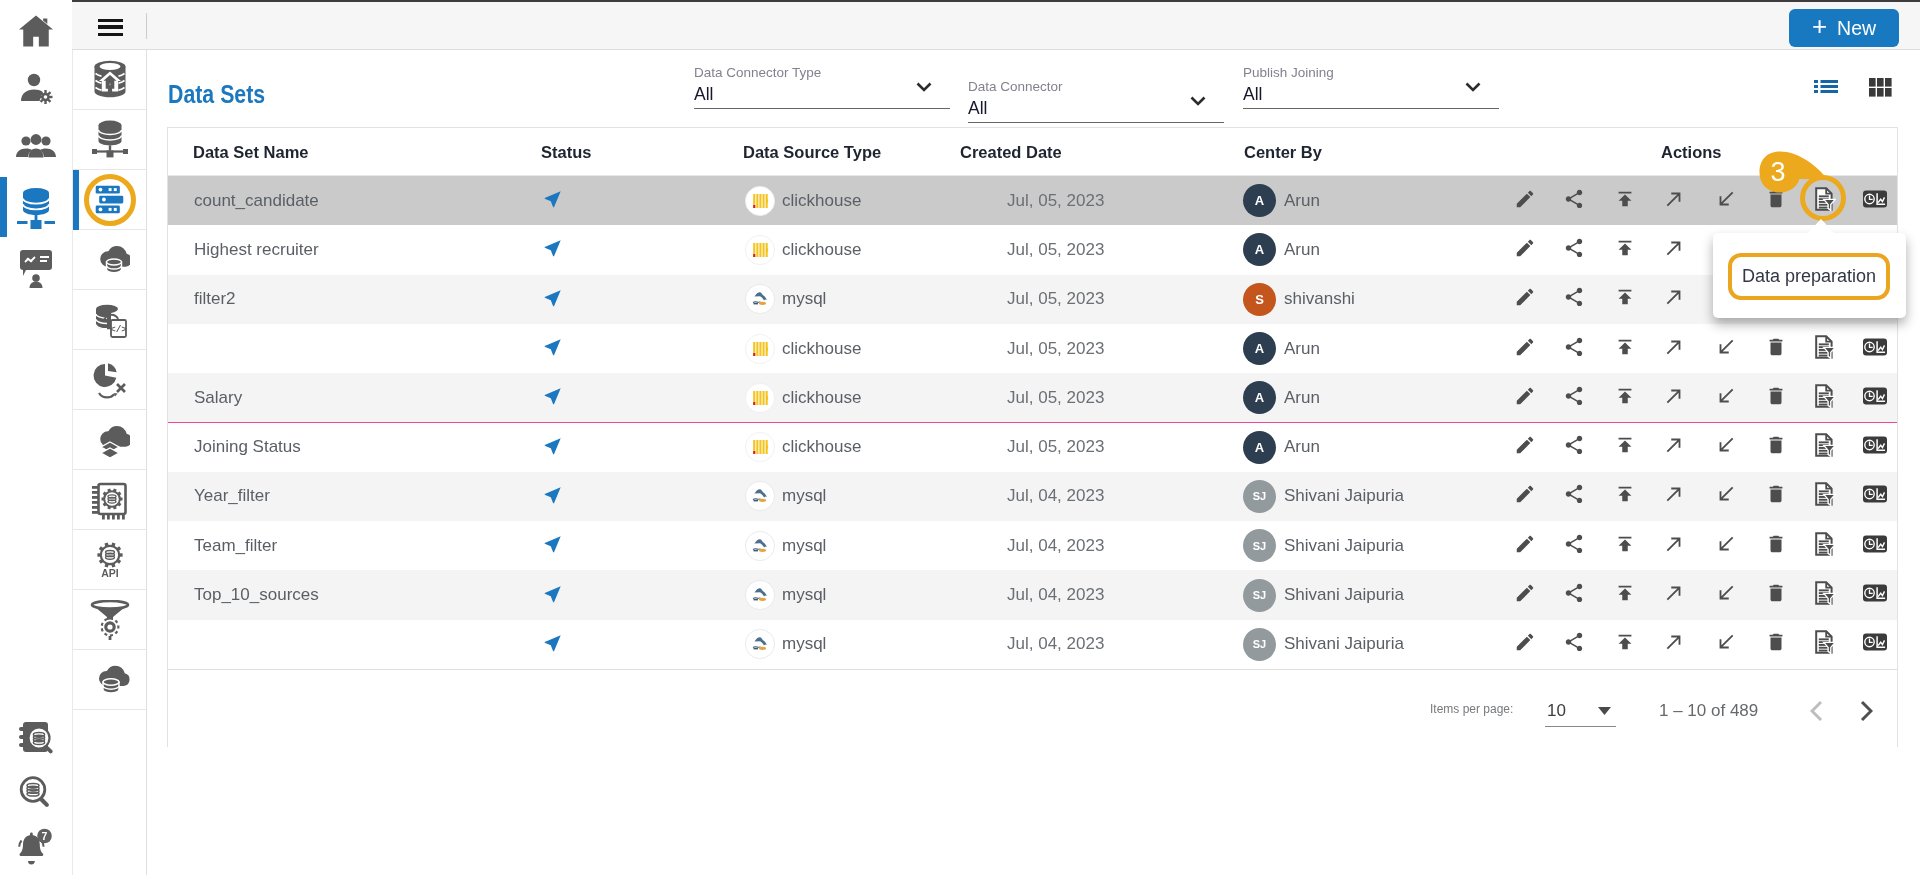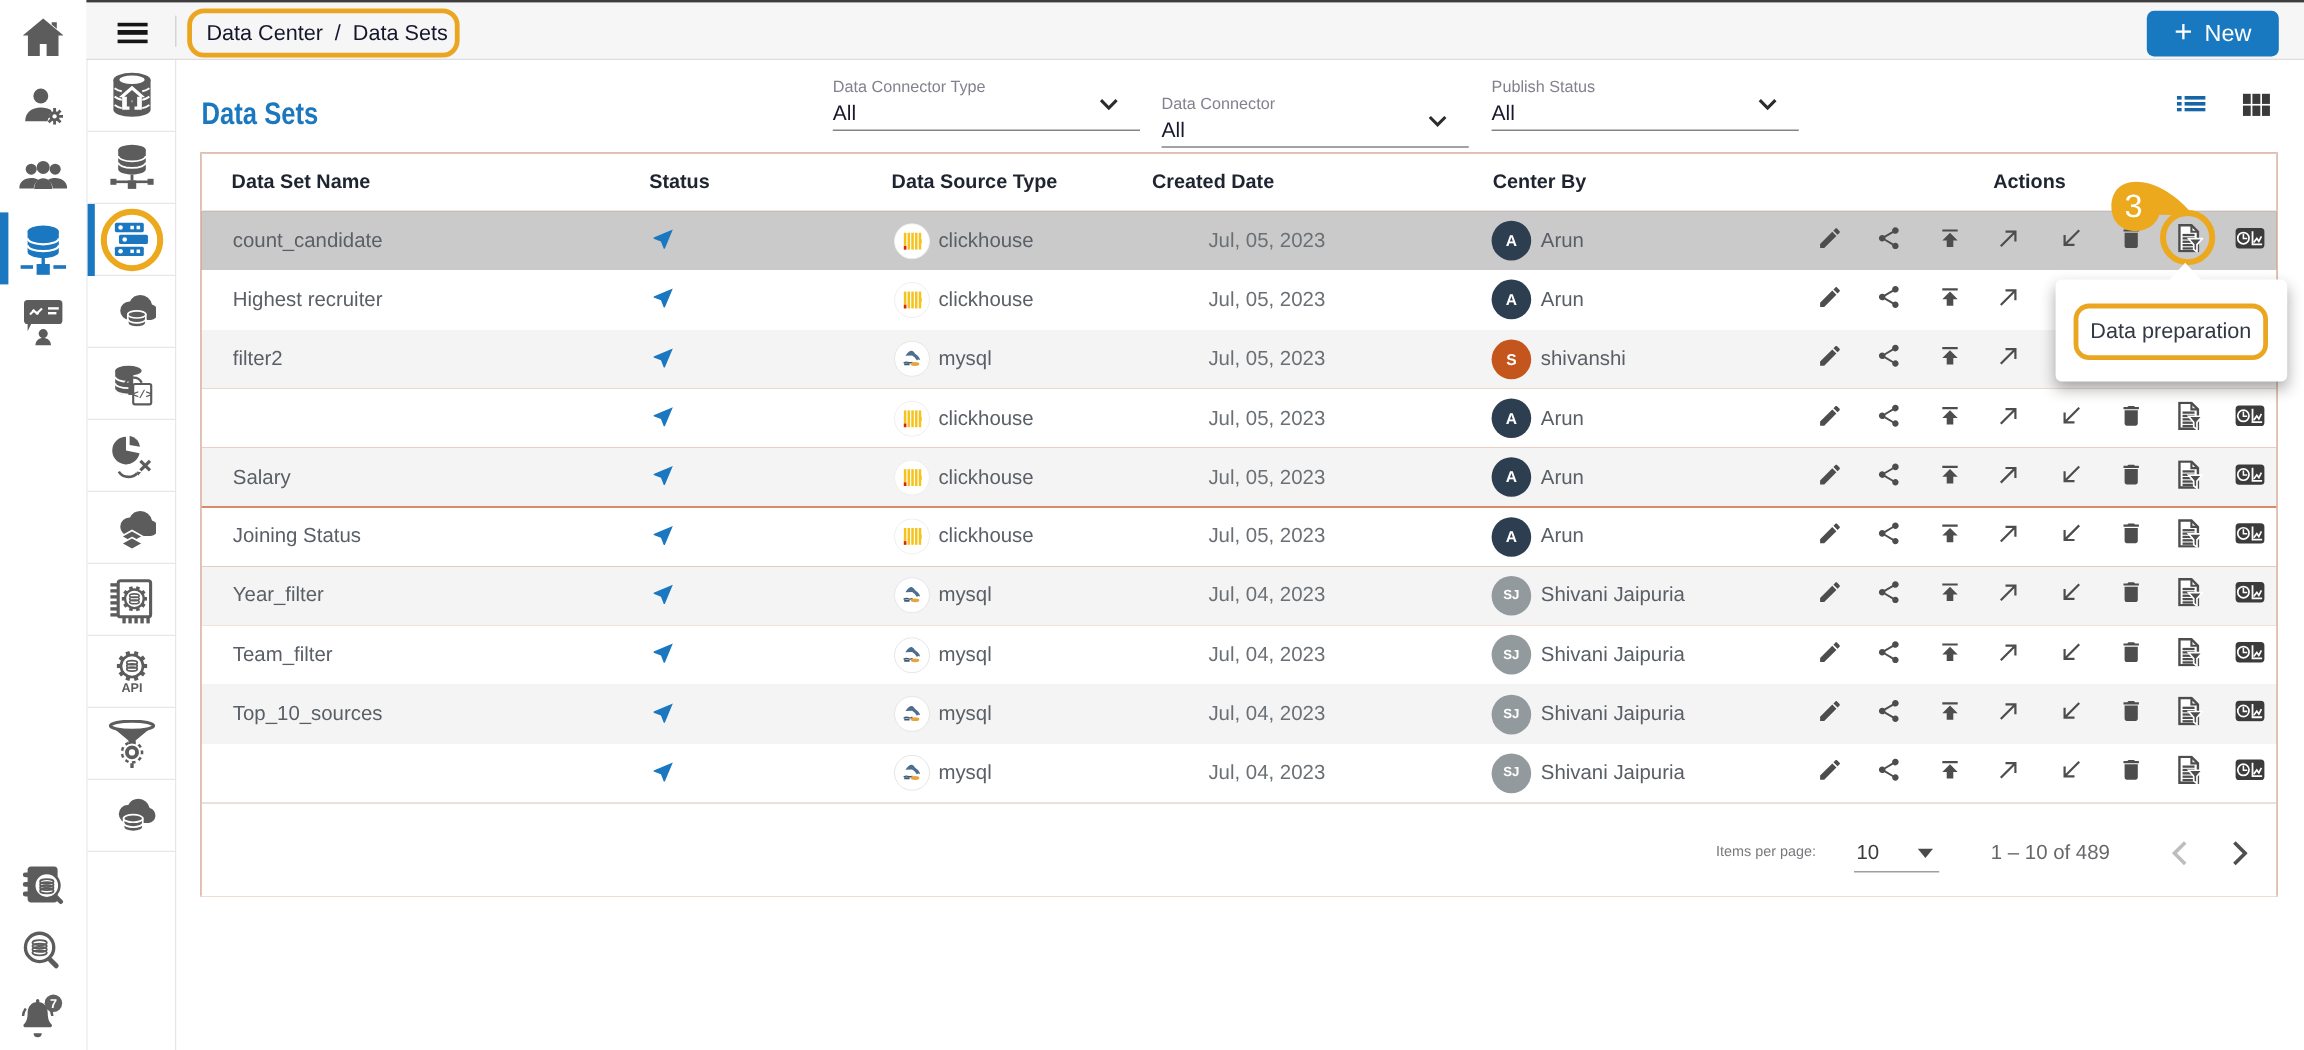--- a/index.html
+++ b/index.html
@@ -1,21 +1,21 @@
 <!DOCTYPE html>
 <html><head><meta charset="utf-8"><style>
 *{margin:0;padding:0;box-sizing:border-box}
 html,body{width:1920px;height:875px;overflow:hidden;background:#fff;font-family:"Liberation Sans",sans-serif;position:relative}
 .abs{position:absolute}
 .col1{position:absolute;left:0;top:0;width:72px;height:875px;background:#fff}
 .col2{position:absolute;left:72px;top:50px;width:75px;height:825px;background:#fff;border-left:1px solid #e9e9e9;border-right:1px solid #e0e0e0}
 .cell{position:absolute;left:0;width:73px;height:60px;border-bottom:1px solid #e7e7e7;display:flex;align-items:center;justify-content:center}
 .topbar{position:absolute;left:72px;top:0;width:1848px;height:50px;background:#f6f6f7;border-top:2px solid #3d3d3d;border-bottom:1px solid #ddd}
 .content{position:absolute;left:147px;top:51px;width:1773px;height:824px;background:#fff}
-.card{position:absolute;left:20px;top:76px;width:1731px;height:620px;background:#c2410c;border:1px solid #e2e2e2}
+.card{position:absolute;left:20px;top:76px;width:1731px;height:620px;background:#ec4899;border:1px solid #e2e2e2}
 .hrow{position:absolute;left:0;top:0;width:100%;height:48px;background:#fff}
 .hcell{position:absolute;top:0;height:48px;display:flex;align-items:center;font-size:16.5px;font-weight:bold;color:#1e2430}
 .trow{position:absolute;left:0;width:100%;height:49.3px}
 .sel{background:#cacaca}
 .g{background:#f4f4f4}
 .w{background:#fff}
 .name{position:absolute;left:26px;top:0;height:100%;display:flex;align-items:center;font-size:17px;color:#5a5f66}
 .ccell{position:absolute;top:0;height:100%;display:flex;align-items:center}
 .av{width:33px;height:33px;border-radius:50%;display:flex;align-items:center;justify-content:center;color:#fff;font-weight:bold;flex:none}
 .acticon{position:absolute;top:50%;transform:translate(-50%,-50%)}
@@ -285,41 +285,40 @@
         <ellipse cx="21" cy="19" rx="8" ry="3.2" fill="#5c5c5c" stroke="#fff" stroke-width="1.4"></ellipse>
         <path d="M13 22.8c0 1.9 3.6 3.4 8 3.4s8-1.5 8-3.4" fill="none" stroke="#fff" stroke-width="1.4"></path>
       </svg>
 </div>
 </div>
 <div class="topbar">
 <div class="abs" style="left:26px;top:17px;width:25px;height:17px;border-top:3.5px solid #151515;border-bottom:3.5px solid #151515">
       <div style="margin-top:3.3px;height:3.5px;background:#151515"></div>
     </div>
 <div class="abs" style="left:74px;top:11px;width:1px;height:26px;background:#ccc"></div>
-<div class="abs" style="left:84px;top:5px;width:227px;height:41px;border:4px solid #eba621;border-radius:14px;display:flex;align-items:center;padding-left:12px;font-size:18px;color:#15162b;white-space:nowrap">Data Center&nbsp;&nbsp;/&nbsp;&nbsp;Data Sets</div>
 <div class="abs" style="left:1717px;top:7px;width:110px;height:38px;background:#1879c1;border-radius:6px;color:#fff;display:flex;align-items:center;justify-content:center;font-size:19.5px"><span style="font-size:26px;margin-right:10px;font-weight:400;margin-top:-3px">+</span>New</div>
 </div>
 <div class="content">
 <div class="abs" style="left:21px;top:28px;font-size:26px;font-weight:bold;color:#1b78be;transform:scale(0.82,1);transform-origin:0 0">Data Sets</div>
 <div class="abs" style="left:547px;top:11px;width:256px;height:47px;border-bottom:1px solid #666">
       <div style="font-size:13.5px;color:#82828e;padding-top:3px">Data Connector Type</div>
       <div style="font-size:17.5px;color:#17182c;margin-top:4px">All</div>
       <svg width="16" height="10" viewBox="0 0 16 10" style="position:absolute;right:18px;top:20px">
         <path d="M1.5 1.5l6.5 6.5 6.5-6.5" fill="none" stroke="#2c2c2c" stroke-width="2.6"></path>
       </svg>
     </div>
 <div class="abs" style="left:821px;top:25px;width:256px;height:47px;border-bottom:1px solid #666">
       <div style="font-size:13.5px;color:#82828e;padding-top:3px">Data Connector</div>
       <div style="font-size:17.5px;color:#17182c;margin-top:4px">All</div>
       <svg width="16" height="10" viewBox="0 0 16 10" style="position:absolute;right:18px;top:20px">
         <path d="M1.5 1.5l6.5 6.5 6.5-6.5" fill="none" stroke="#2c2c2c" stroke-width="2.6"></path>
       </svg>
     </div>
 <div class="abs" style="left:1096px;top:11px;width:256px;height:47px;border-bottom:1px solid #666">
-      <div style="font-size:13.5px;color:#82828e;padding-top:3px">Publish Status</div>
+      <div style="font-size:13.5px;color:#82828e;padding-top:3px">Publish Joining</div>
       <div style="font-size:17.5px;color:#17182c;margin-top:4px">All</div>
       <svg width="16" height="10" viewBox="0 0 16 10" style="position:absolute;right:18px;top:20px">
         <path d="M1.5 1.5l6.5 6.5 6.5-6.5" fill="none" stroke="#2c2c2c" stroke-width="2.6"></path>
       </svg>
     </div>
 <svg width="24" height="13" viewBox="0 0 24 13" style="position:absolute;left:1667px;top:29px">
       <rect x="0" y="0" width="4" height="3" fill="#1565a7"></rect>
       <rect x="6.5" y="0" width="17.5" height="3" fill="#1565a7"></rect>
       <rect x="0" y="5" width="4" height="3" fill="#1565a7"></rect>
       <rect x="6.5" y="5" width="17.5" height="3" fill="#1565a7"></rect>

